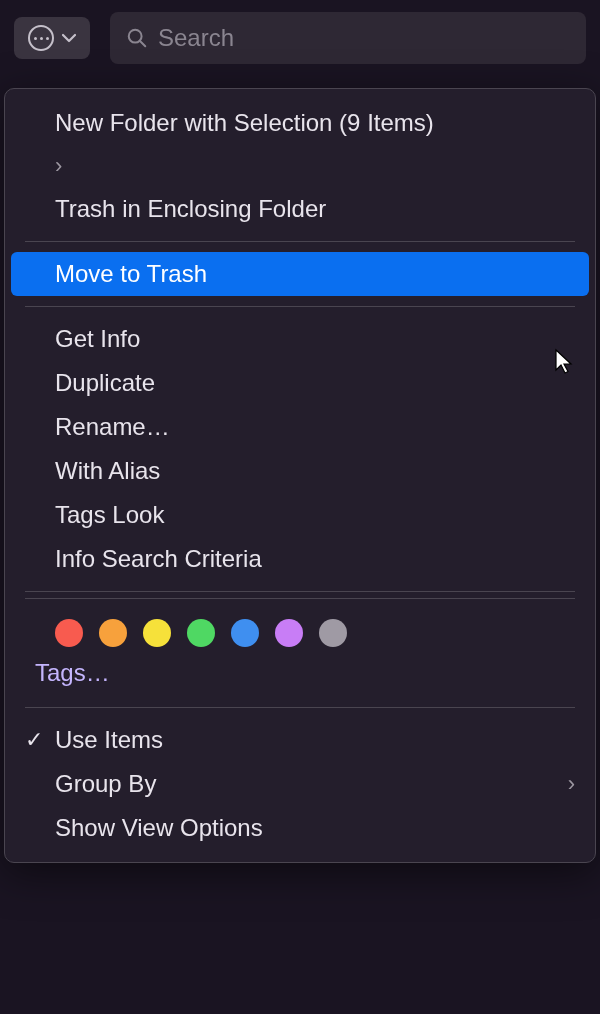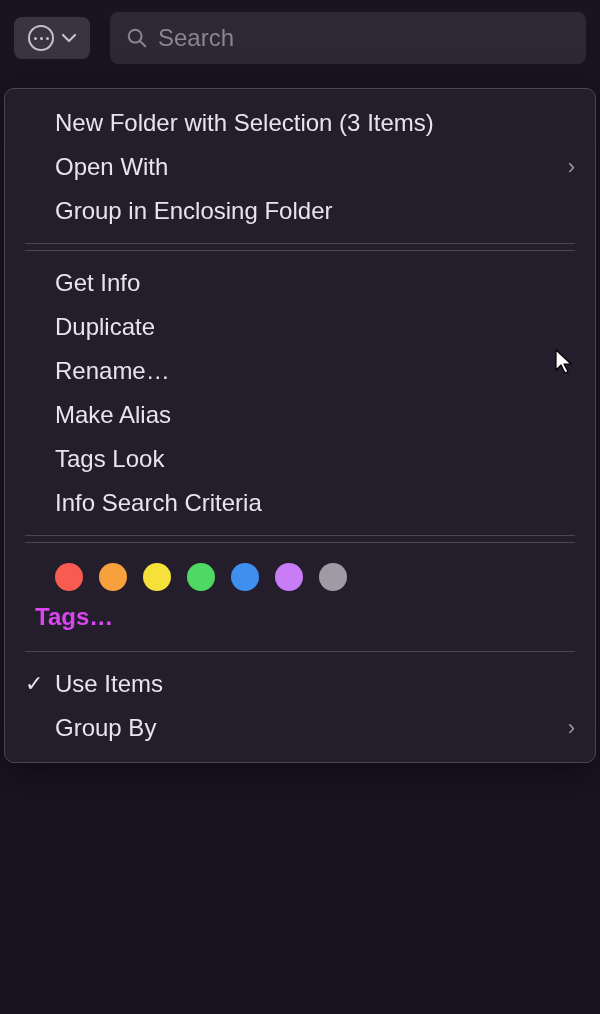--- a/index.html
+++ b/index.html
@@ -160,24 +160,23 @@
     
     .tag-dot {
       width: 28px;
       height: 28px;
       border-radius: 50%;
       cursor: pointer;
     }
     
     .tags-label {
       padding: 6px 20px 10px 30px;
-      color: #d946ef;
+      color: #c4b5fd;
       font-size: 24px;
       cursor: pointer;
-      font-weight: bold;
     }
     
     .cursor {
       position: absolute;
       top: 348px;
       left: 554px;
       pointer-events: none;
       z-index: 100;
     }
   </style>
@@ -202,48 +201,52 @@
       <line x1="15" y1="15" x2="21" y2="21" stroke="#8a8590" stroke-width="2.2" stroke-linecap="round"></line>
     </svg>
     <input class="search-input" type="text" placeholder="Search" style="">
   </div>
 </div>
 
 <div class="context-menu">
 
   <div class="menu-section">
     <div class="menu-item">
-      <span>New Folder with Selection (3 Items)</span>
-    </div>
-    <div class="menu-item">
-      <span>Open With</span>
+      <span>New Folder with Selection (9 Items)</span>
+    </div>
+    <div class="menu-item">
       <span class="chevron-right">›</span>
     </div>
     <div class="menu-item">
-      <span>Group in Enclosing Folder</span>
-    </div>
-  </div>
-
-  <div class="separator"></div>
-
+      <span>Trash in Enclosing Folder</span>
+    </div>
+  </div>
+
+  <div class="separator"></div>
+
+  <div class="menu-section">
+    <div class="menu-item highlighted">
+      <span>Move to Trash</span>
+    </div>
+  </div>
 
   <div class="separator"></div>
 
   <div class="menu-section">
     <div class="menu-item">
       <span>Get Info</span>
     </div>
     <div class="menu-item">
       <span>Duplicate</span>
     </div>
     <div class="menu-item">
       <span>Rename…</span>
     </div>
     <div class="menu-item">
-      <span>Make Alias</span>
+      <span>With Alias</span>
     </div>
     <div class="menu-item">
       <span>Tags Look</span>
     </div>
     <div class="menu-item">
       <span>Info Search Criteria</span>
     </div>
   </div>
 
   <div class="separator"></div>
@@ -272,19 +275,22 @@
     <div class="menu-item with-check">
       <span style="display:flex;align-items:center;">
         <span class="check-mark">✓</span>
         <span>Use Items</span>
       </span>
     </div>
     <div class="menu-item">
       <span>Group By</span>
       <span class="chevron-right">›</span>
     </div>
+    <div class="menu-item">
+      <span>Show View Options</span>
+    </div>
   </div>
 
 </div>
 
 <svg class="cursor" width="22" height="28" viewBox="0 0 22 28">
   <path d="M2 2 L2 22 L7 17 L11 25 L14 23.5 L10 16 L17 16 Z" fill="#ffffff" stroke="#000000" stroke-width="1.2"></path>
 </svg>
 
 </body></html>

